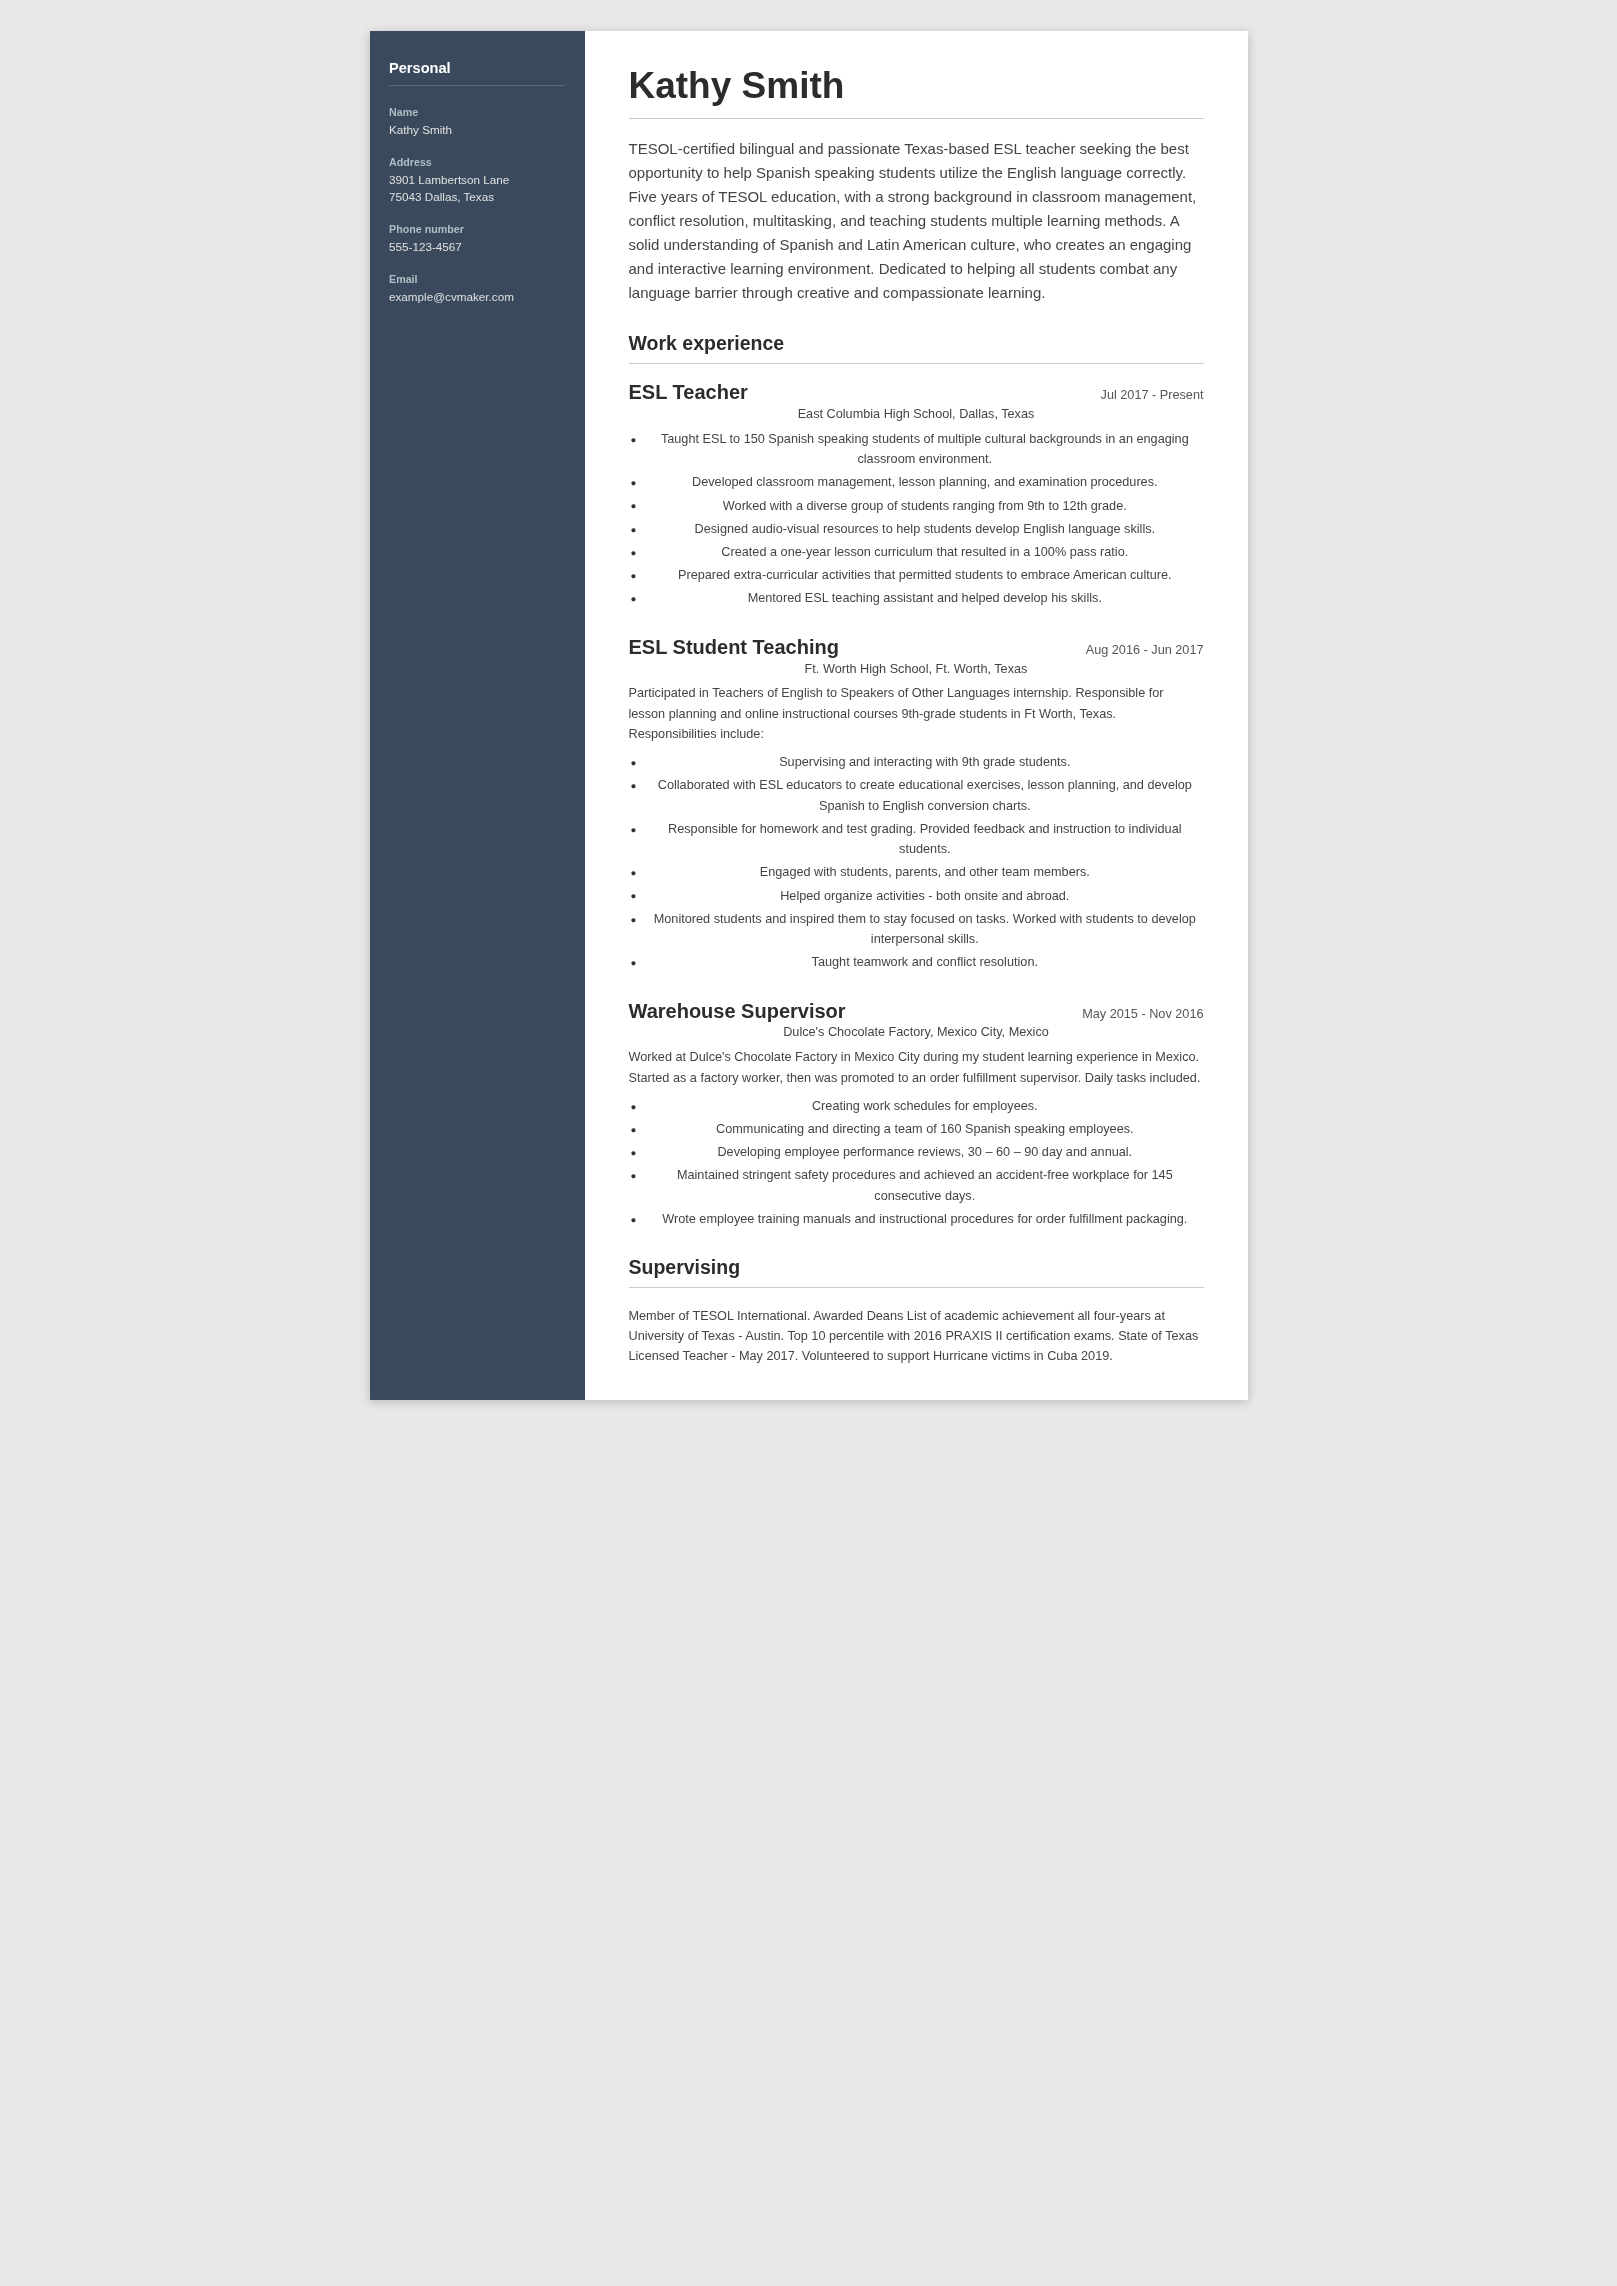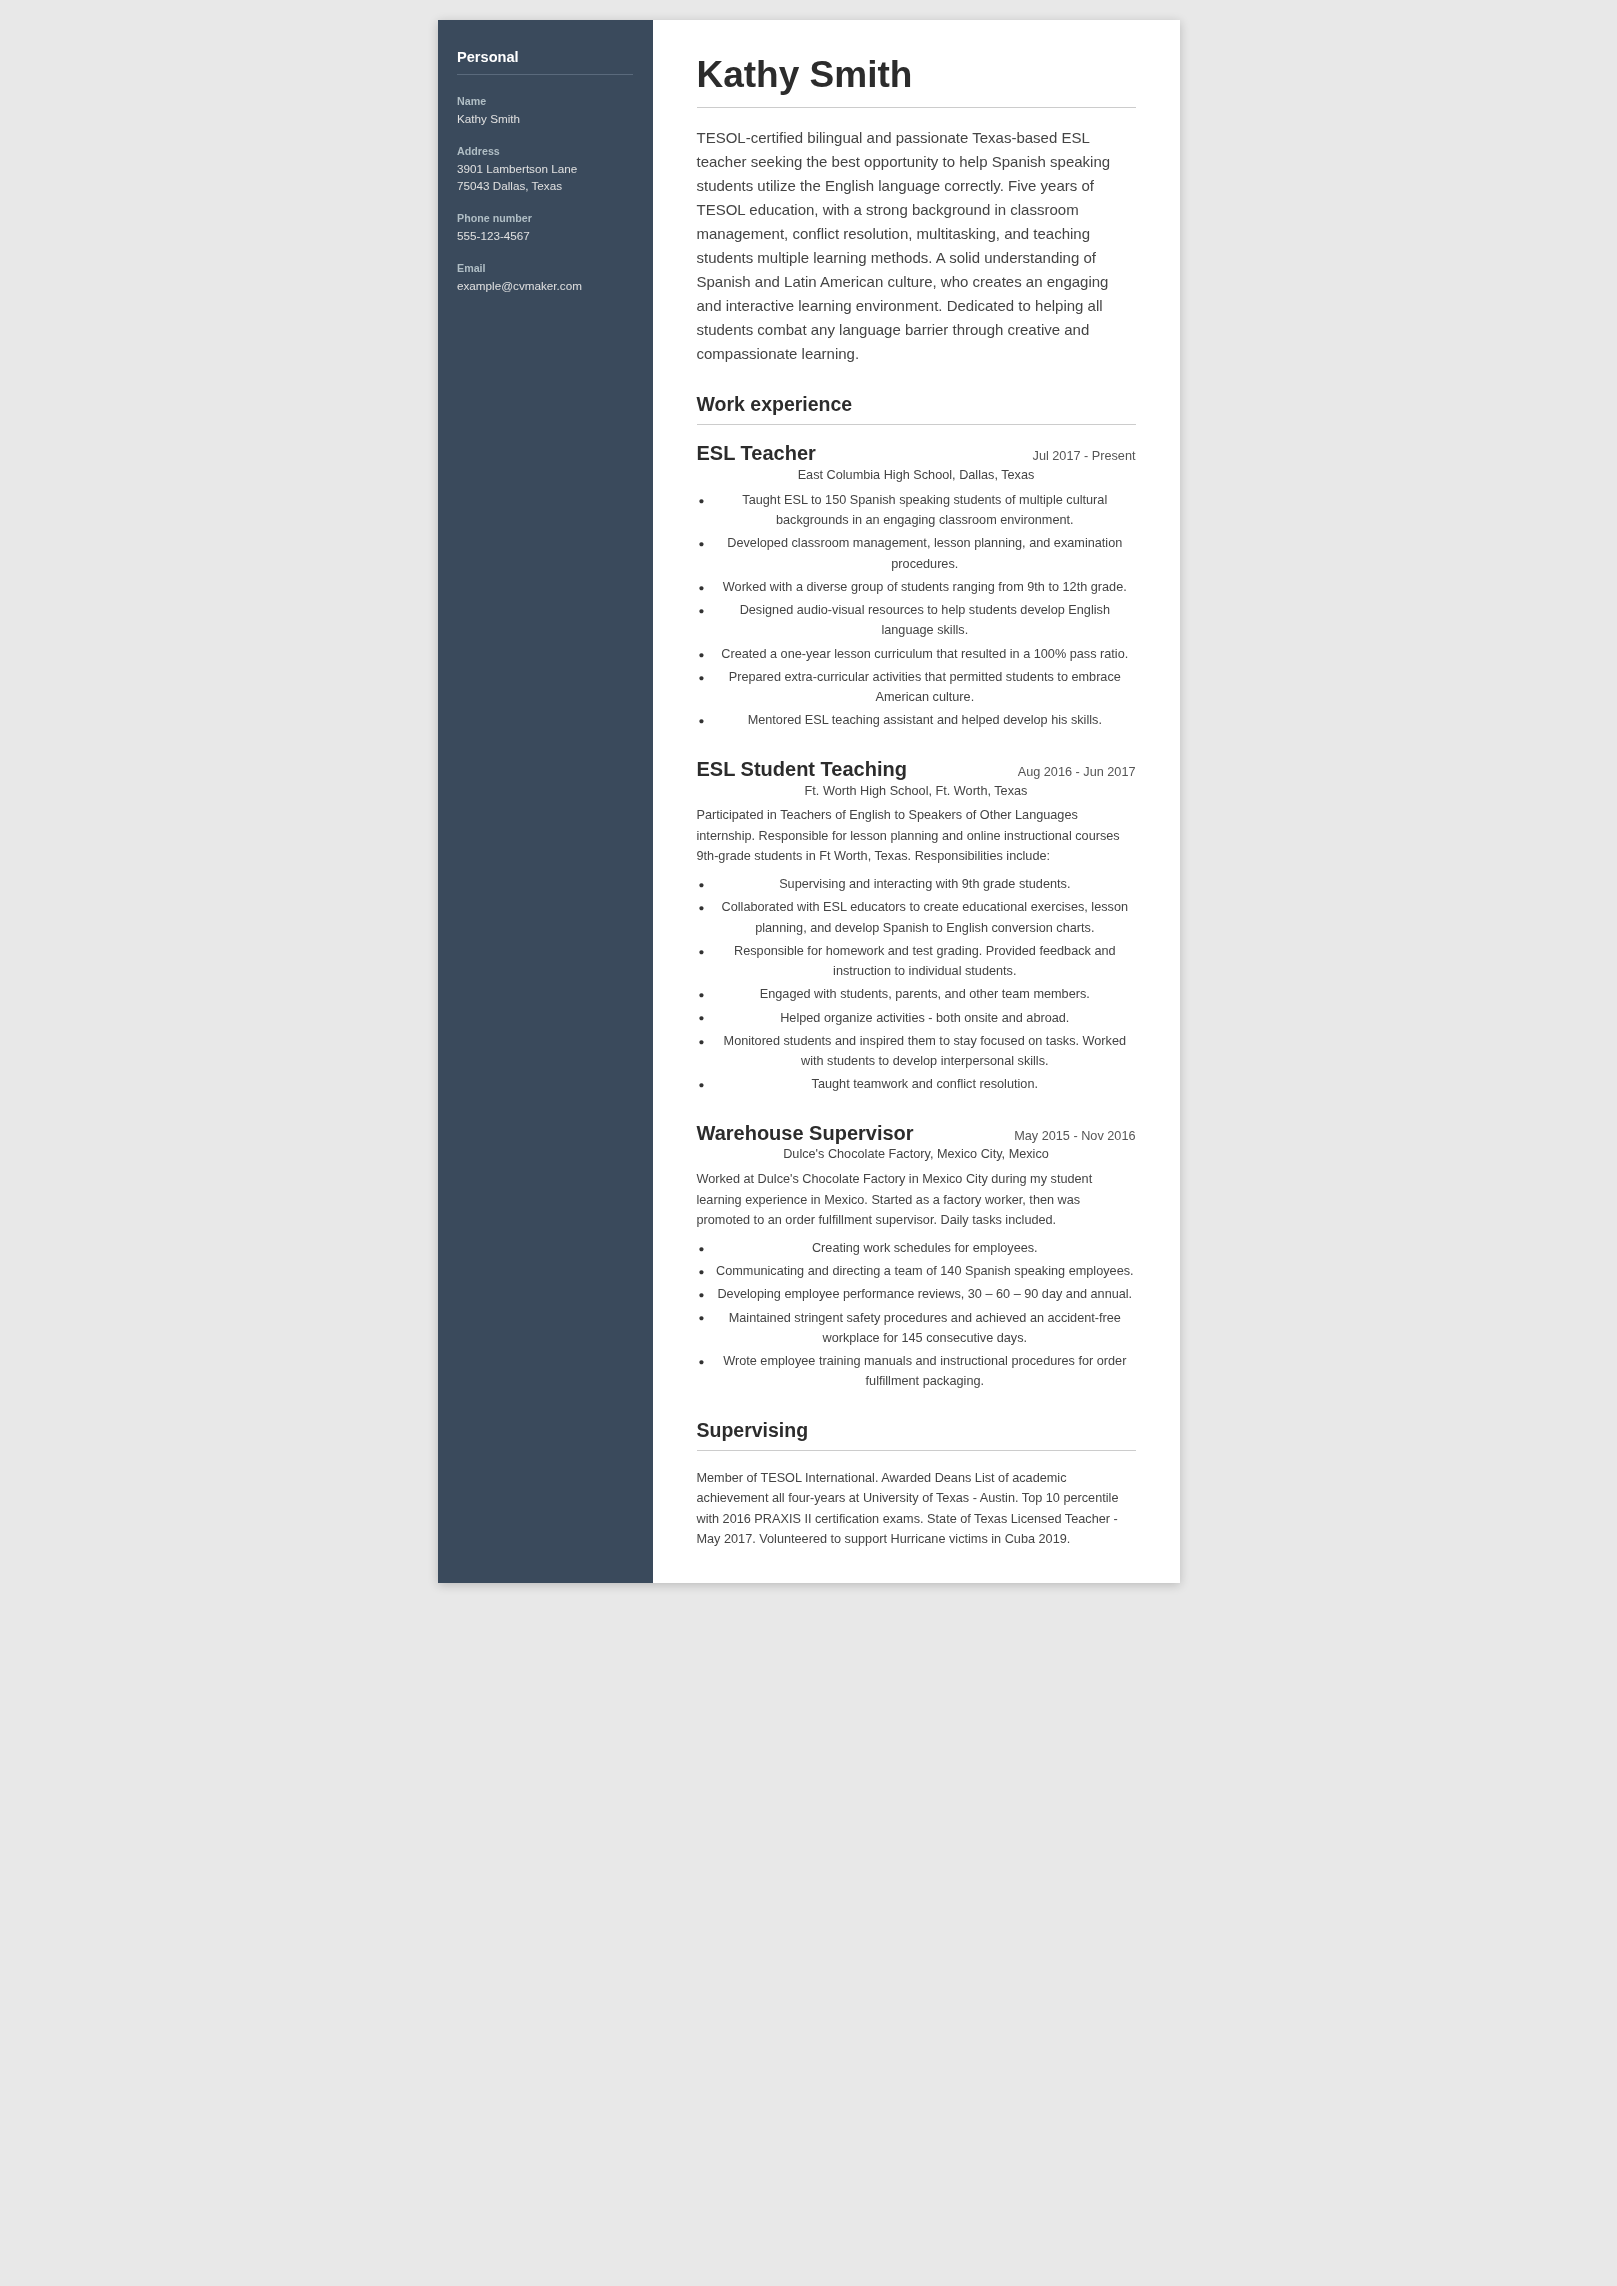--- a/index.html
+++ b/index.html
@@ -5,24 +5,25 @@
     * { margin: 0; padding: 0; box-sizing: border-box; }
     body {
       font-family: Arial, sans-serif;
       background: #e8e8e8;
       display: flex;
       justify-content: center;
       padding: 19.5px;
     }
     .resume {
       display: flex;
-      width: 742px;
+      width: 878px;
       background: white;
       box-shadow: 0 2px 9.8px rgba(0,0,0,0.2);
       min-height: 1239px;
+      margin-top: 11px;
     }
     
     .sidebar {
       width: 215px;
       min-width: 215px;
       background: #3a4a5c;
       color: white;
       padding: 29px 19.5px;
     }
     .sidebar-title {
@@ -219,21 +220,21 @@
 
     <div class="job-block">
       <div class="job-header">
         <span class="job-title">Warehouse Supervisor</span>
         <span class="job-dates">May 2015 - Nov 2016</span>
       </div>
       <div class="job-company">Dulce's Chocolate Factory, Mexico City, Mexico</div>
       <p class="job-description">Worked at Dulce's Chocolate Factory in Mexico City during my student learning experience in Mexico. Started as a factory worker, then was promoted to an order fulfillment supervisor. Daily tasks included.</p>
       <ul class="job-bullets">
         <li>Creating work schedules for employees.</li>
-        <li>Communicating and directing a team of 140 Spanish speaking employees.</li>
+        <li>Communicating and directing a team of 160 Spanish speaking employees.</li>
         <li>Developing employee performance reviews, 30 – 60 – 90 day and annual.</li>
         <li>Maintained stringent safety procedures and achieved an accident-free workplace for 145 consecutive days.</li>
         <li>Wrote employee training manuals and instructional procedures for order fulfillment packaging.</li>
       </ul>
     </div>
 
     <h2 class="section-title">Supervising</h2>
     <hr class="section-divider">
     <p class="achievements-text">Member of TESOL International. Awarded Deans List of academic achievement all four-years at University of Texas - Austin. Top 10 percentile with 2016 PRAXIS II certification exams. State of Texas Licensed Teacher - May 2017. Volunteered to support Hurricane victims in Cuba 2019.</p>
   </div>

